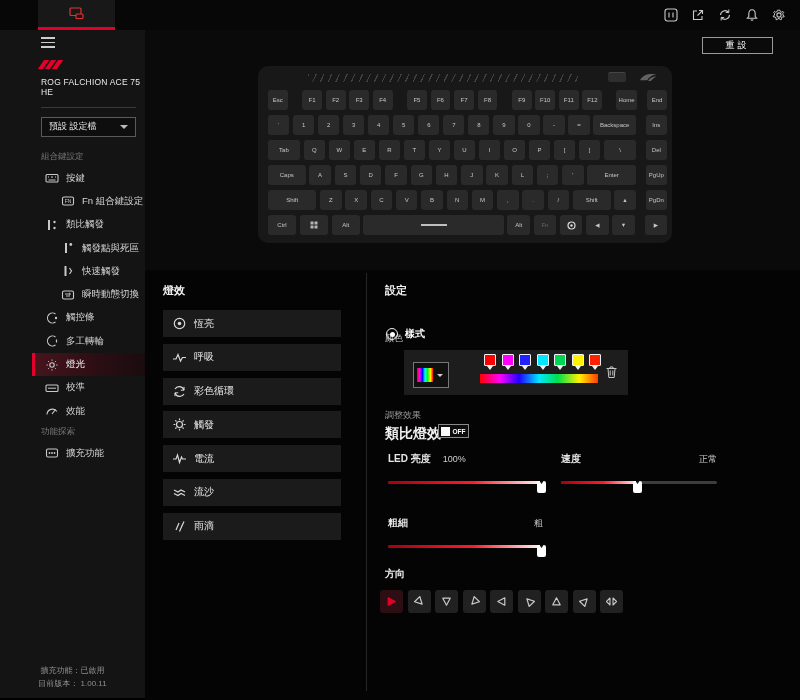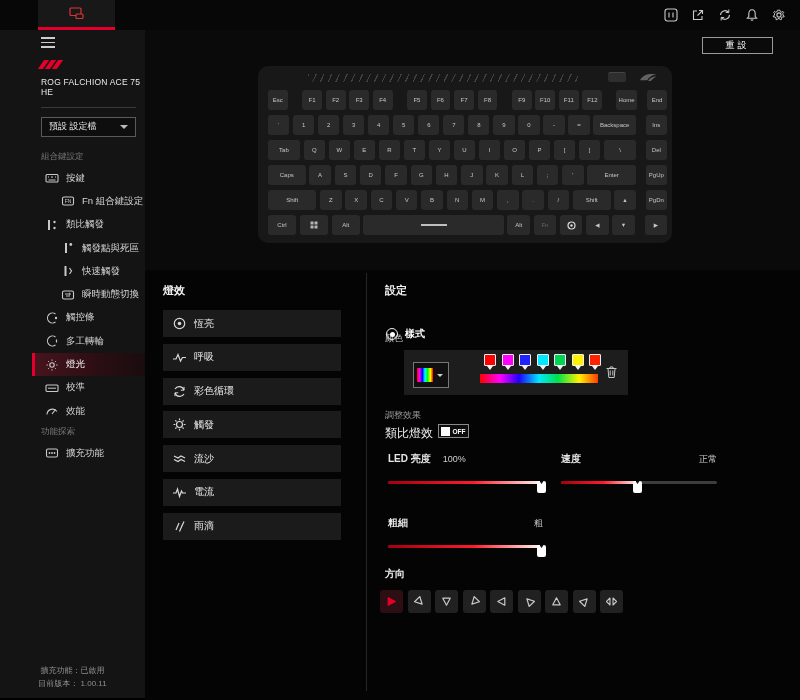--- a/index.html
+++ b/index.html
@@ -80,21 +80,21 @@
   .cdrop .sw { width:16px; height:14px; background:linear-gradient(90deg,#f00,#f0f,#00f,#0ff,#0f0,#ff0,#f00); }
   .cdrop .caret { margin-left:4px; width:0; height:0; border-left:3.5px solid transparent; border-right:3.5px solid transparent; border-top:3.5px solid #ccc; }
   .stops { position:absolute; left:80px; top:4px; width:125px; height:20px; }
   .stop { position:absolute; top:0; width:12px; height:12px; border:1.5px solid #f2f2f2; border-radius:1px; }
   .stop::after { content:""; position:absolute; left:2px; top:11px; width:0; height:0;
     border-left:3px solid transparent; border-right:3px solid transparent; border-top:4px solid #f2f2f2; }
   .gbar { position:absolute; left:75.5px; top:24px; width:118px; height:9px;
     background:linear-gradient(90deg,#ff0000,#ff00ff 17%,#2000ff 33%,#00e8ff 50%,#00e04a 66%,#fff200 84%,#ff3c00); }
   .trash { position:absolute; left:201px; top:15px; width:13px; height:14px; }
   .s-adjust { position:absolute; left:19px; top:139px; font-size:9px; color:#999; }
-  .analog-lbl { position:absolute; left:19px; top:155px; font-size:12px; font-weight:normal; color:#f0f0f0; }
+  .analog-lbl { position:absolute; left:19px; top:155px; font-size:14px; font-weight:bold; color:#f0f0f0; }
   .toggle { position:absolute; left:72px; top:154px; width:31px; height:14px; border:1px solid #8a8a8a; background:#0d0d0d; display:flex; align-items:center; }
   .toggle .knob { width:9px; height:9px; background:#fff; margin-left:2px; }
   .toggle .tl { flex:1; text-align:center; font-size:6.5px; font-weight:bold; color:#fff; }
 
   .slider { position:absolute; }
   .slider .lrow { display:flex; align-items:baseline; font-size:10px; color:#e6e6e6; font-weight:bold; }
   .slider .lrow .val { font-weight:normal; font-size:9px; color:#cfcfcf; margin-left:12px; }
   .slider .lrow .val.right { margin-left:auto; }
   .slider .track { position:relative; margin-top:15px; height:3px; border-radius:2px; background:#3d3d3d; }
   .slider .fill { position:absolute; left:0; top:0; bottom:0; background:linear-gradient(90deg,#a30011,#ff1a2e 55%,#ffc9c9 90%,#ffffff); border-radius:2px; }
@@ -458,32 +458,32 @@
             <svg width="15" height="15" viewBox="0 0 15 15">
               <circle cx="7.5" cy="7.5" r="3" fill="none" stroke="#d9d9d9" stroke-width="1.2"></circle>
               <path d="M7.5,1.5 V3.3 M7.5,11.7 V13.5 M1.5,7.5 H3.3 M11.7,7.5 H13.5 M3.3,3.3 L4.5,4.5 M10.5,10.5 L11.7,11.7 M11.7,3.3 L10.5,4.5 M4.5,10.5 L3.3,11.7" stroke="#d9d9d9" stroke-width="1.2"></path>
             </svg>
           </span>
           <span>觸發</span>
         </div>
         <div class="fxi">
           <span class="ic">
             <svg width="15" height="15" viewBox="0 0 15 15">
+              <path d="M1,8 H4 L5.5,4 L7.5,11.5 L9.5,6 L10.5,8 H14" fill="none" stroke="#d9d9d9" stroke-width="1.2"></path>
+            </svg>
+          </span>
+          <span>電流</span>
+        </div>
+        <div class="fxi">
+          <span class="ic">
+            <svg width="15" height="15" viewBox="0 0 15 15">
               <path d="M2,5 L6,7 L9,5 L13,7 M2,8.5 L6,10.5 L9,8.5 L13,10.5" fill="none" stroke="#d9d9d9" stroke-width="1.2"></path>
             </svg>
           </span>
           <span>流沙</span>
-        </div>
-        <div class="fxi">
-          <span class="ic">
-            <svg width="15" height="15" viewBox="0 0 15 15">
-              <path d="M1,8 H4 L5.5,4 L7.5,11.5 L9.5,6 L10.5,8 H14" fill="none" stroke="#d9d9d9" stroke-width="1.2"></path>
-            </svg>
-          </span>
-          <span>電流</span>
         </div>
         <div class="fxi">
           <span class="ic">
             <svg width="15" height="15" viewBox="0 0 15 15">
               <path d="M4,11 L7,4 M7.5,12.5 L10.5,5.5 M9,9 L12,2.5" stroke="#d9d9d9" stroke-width="1.2" fill="none"></path>
             </svg>
           </span>
           <span>雨滴</span>
         </div>
       </div>

